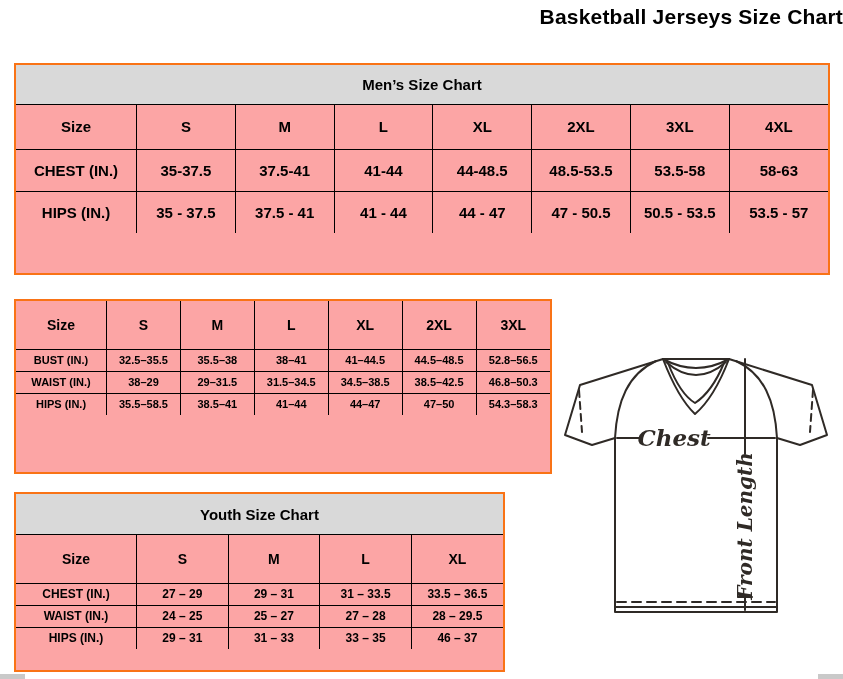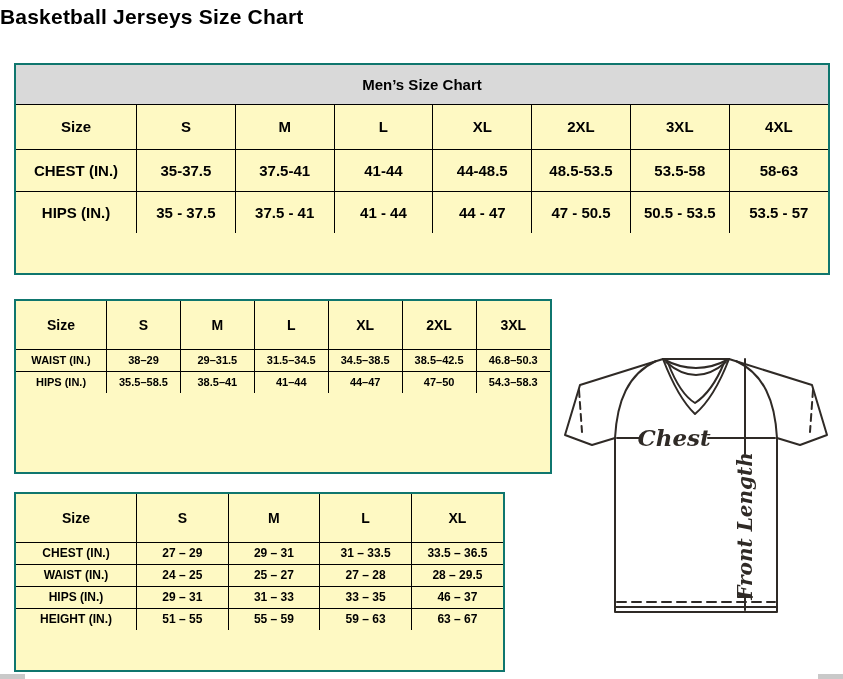--- a/index.html
+++ b/index.html
@@ -2,25 +2,25 @@
 <html><head>
 <meta charset="utf-8">
 <style>
   html,body{margin:0;padding:0}
   body{
     width:843px;height:679px;position:relative;overflow:hidden;
     background:#fff;color:#000;
     font-family:"Liberation Sans", sans-serif;
   }
   .page-title{
-    position:absolute;top:5px;left:0;width:843px;text-align:left;
+    position:absolute;top:5px;left:0;width:843px;text-align:right;
     font-size:21px;font-weight:bold;letter-spacing:.2px;
   }
   .size-chart{
-    position:absolute;border:2px solid #0f766e;box-sizing:border-box;background:#fef9c3;
+    position:absolute;border:2px solid #f97316;box-sizing:border-box;background:#fca5a5;
   }
   .tbl-title{
     border-bottom:1px solid #000;
     display:flex;align-items:center;justify-content:center;
     font-weight:bold;font-size:15px;
   }
   table{border-collapse:collapse;width:100%;table-layout:fixed}
   th,td{
     border:1px solid #000;text-align:center;vertical-align:middle;
     font-weight:bold;padding:0;overflow:hidden;white-space:nowrap;
@@ -117,20 +117,29 @@
           <th>S</th>
           <th>M</th>
           <th>L</th>
           <th>XL</th>
           <th>2XL</th>
           <th>3XL</th>
         </tr>
       </thead>
     <tbody>
         <tr>
+          <th class="lab">BUST (IN.)</th>
+          <td>32.5–35.5</td>
+          <td>35.5–38</td>
+          <td>38–41</td>
+          <td>41–44.5</td>
+          <td>44.5–48.5</td>
+          <td>52.8–56.5</td>
+        </tr>
+        <tr>
           <th class="lab">WAIST (IN.)</th>
           <td>38–29</td>
           <td>29–31.5</td>
           <td>31.5–34.5</td>
           <td>34.5–38.5</td>
           <td>38.5–42.5</td>
           <td>46.8–50.3</td>
         </tr>
         <tr>
           <th class="lab">HIPS (IN.)</th>
@@ -139,20 +148,21 @@
           <td>41–44</td>
           <td>44–47</td>
           <td>47–50</td>
           <td>54.3–58.3</td>
         </tr>
       </tbody>
   </table>
 </div>
 
 <div class="size-chart t2">
+  <div class="tbl-title" style="background: rgb(217, 217, 217);">Youth Size Chart</div>
   <table>
     <thead>
         <tr>
           <th class="lab">Size</th>
           <th>S</th>
           <th>M</th>
           <th>L</th>
           <th>XL</th>
         </tr>
       </thead>
@@ -170,27 +180,20 @@
           <td>25 – 27</td>
           <td>27 – 28</td>
           <td>28 – 29.5</td>
         </tr>
         <tr>
           <th class="lab">HIPS (IN.)</th>
           <td>29 – 31</td>
           <td>31 – 33</td>
           <td>33 – 35</td>
           <td>46 – 37</td>
-        </tr>
-        <tr>
-          <th class="lab">HEIGHT (IN.)</th>
-          <td>51 – 55</td>
-          <td>55 – 59</td>
-          <td>59 – 63</td>
-          <td>63 – 67</td>
         </tr>
       </tbody>
   </table>
 </div>
 
 <div class="jersey-wrap">
   <svg width="286" height="290" viewBox="0 0 286 290">
     <g fill="none" stroke="#2f2a26" stroke-width="2" stroke-linejoin="round" stroke-linecap="round">
 
       <path d="M107,13 L24,39 L9,89 L36,99 L59,92 L59,266 L221,266 L221,92 L244,99 L271,89 L256,39 L173,13 Z"></path>

